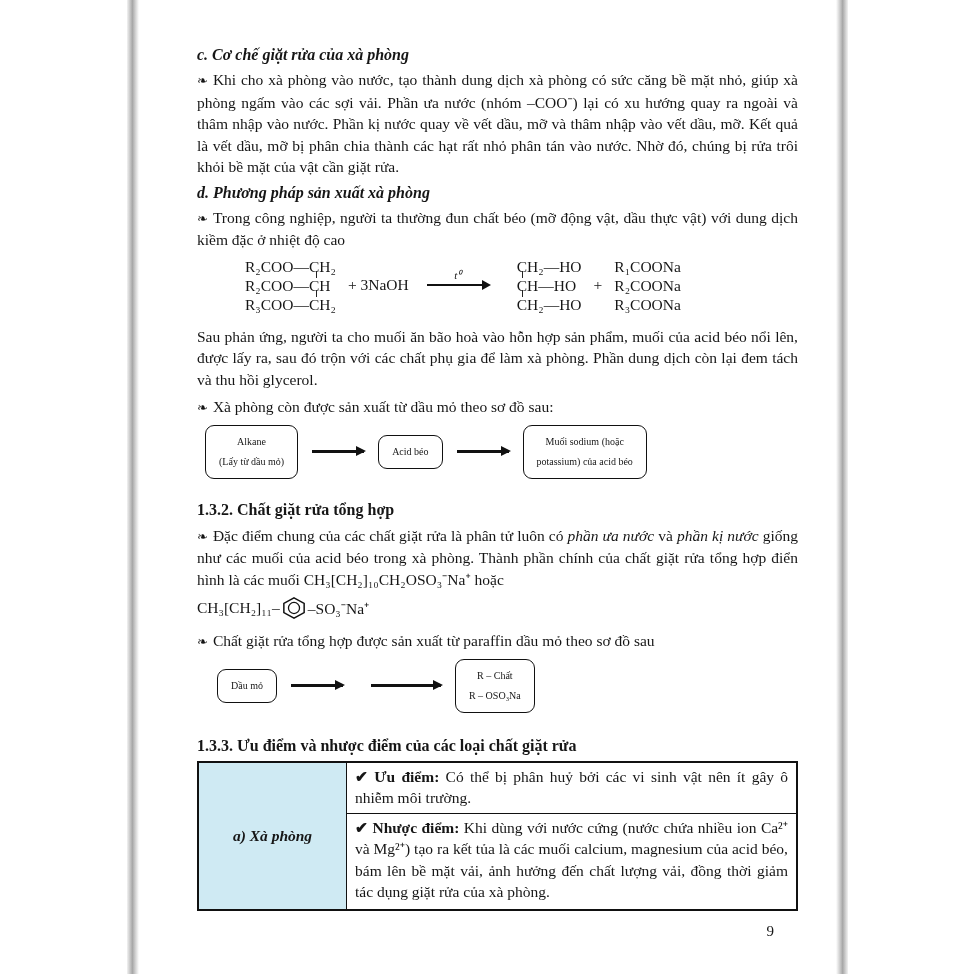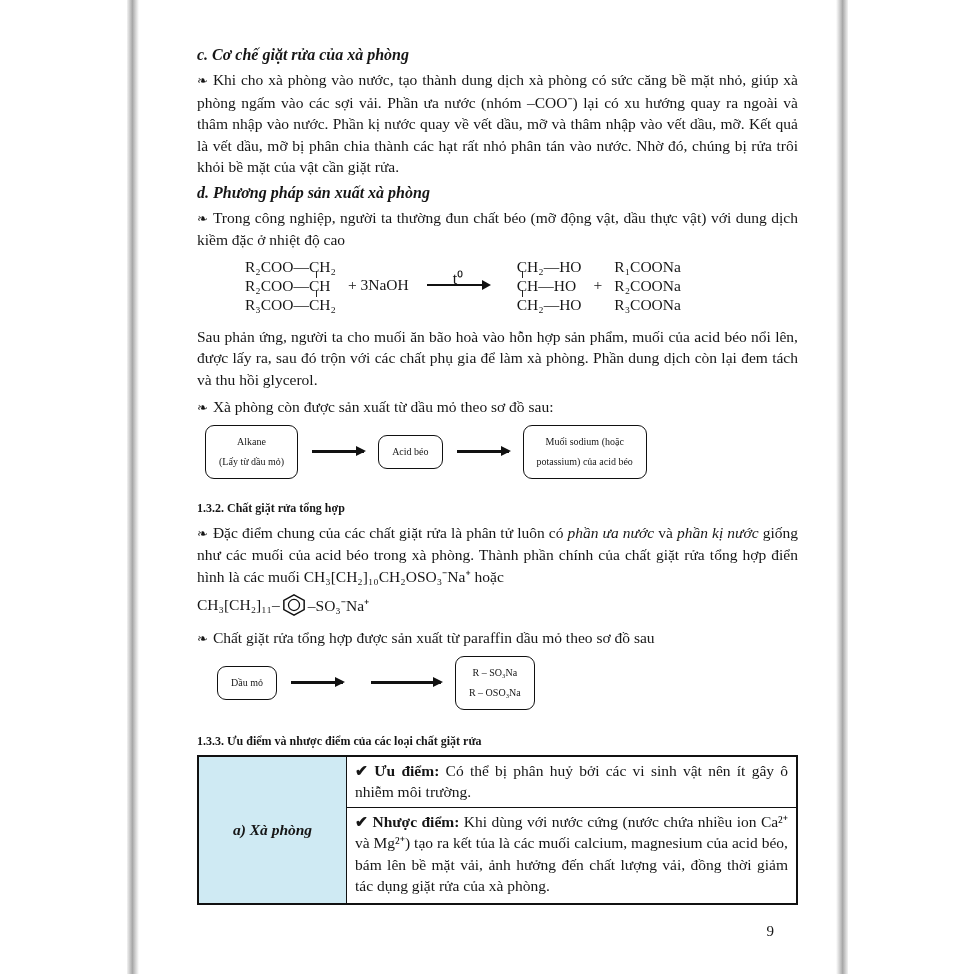--- a/index.html
+++ b/index.html
@@ -6,42 +6,42 @@
   body { font-family:"Liberation Serif", serif; color:#161616; position:relative; overflow:hidden; }
 
   .edge { position:absolute; top:0; height:100%; width:12px; z-index:1; }
   .edge-left  { left:127px; background:linear-gradient(to right, #f2f2f2, #a7a7a7 45%, #d9d9d9 75%, #ffffff); }
   .edge-right { left:836px; background:linear-gradient(to left,  #f2f2f2, #a7a7a7 45%, #d9d9d9 75%, #ffffff); }
 
   .page { position:absolute; left:139px; top:0; width:697px; height:974px; background:#fff;
           box-sizing:border-box; padding:46px 38px 0 58px; z-index:2; }
 
   .heading-italic { font-weight:bold; font-style:italic; font-size:16px; margin:0 0 5px 0; }
-  .heading-bold   { font-weight:bold; font-size:12px; margin:0 0 6px 0; }
+  .heading-bold   { font-weight:bold; font-size:16px; margin:0 0 6px 0; }
   .para { font-size:15.5px; line-height:21.5px; text-align:justify; margin:0 0 6px 0; }
   .para em { font-style:italic; }
   .bullet { font-size:13px; margin-right:5px; }
 
   
   .equation { display:flex; align-items:center; margin:4px 0 12px 48px; font-size:15.5px; }
   .struct { position:relative; line-height:19px; }
   .sline { white-space:pre; }
   .bond { position:absolute; width:1.4px; background:#222; height:6.5px; }
   .bond-a { top:14.5px; } .bond-b { top:33.5px; }
   .struct-left  .bond { left:71px; }
   .struct-mid   .bond { left:5px; }
   .struct-mid { margin-left:20px; }
   .reagent { margin:0 10px 0 12px; white-space:pre; }
   .plus-sign { margin:0 12px; }
 
   .rxn-arrow { position:relative; width:62px; height:1.8px; background:#111; margin:0 8px; flex:0 0 auto; }
   .rxn-arrow::after { content:""; position:absolute; right:-2px; top:-4.2px;
       border-left:9px solid #111; border-top:5px solid transparent; border-bottom:5px solid transparent; }
   .rxn-arrow .arrow-label { position:absolute; top:-17px; left:50%; transform:translateX(-50%);
-      font-size:16px; background:transparent; }
+      font-size:11px; font-style:italic; background:transparent; }
 
   
   .flow { display:flex; align-items:center; font-size:10px; }
   .flow-1 { margin:2px 0 22px 8px; }
   .flow-2 { margin:2px 0 24px 20px; }
   .flow-box { border:1.7px solid #111; border-radius:9px; padding:6px 13px; text-align:center; line-height:20px; }
   .flow-arrow { position:relative; width:52px; height:2.2px; background:#111; margin:0 14px; flex:0 0 auto; }
   .flow-arrow::after { content:""; position:absolute; right:-2px; top:-4.6px;
       border-left:10px solid #111; border-top:5.5px solid transparent; border-bottom:5.5px solid transparent; }
   .flow-arrow.long { width:70px; }
@@ -140,21 +140,21 @@
 
   <p class="para"><span class="bullet">❧</span><span>Chất giặt rửa tổng hợp được sản xuất từ paraffin dầu mỏ theo sơ đồ sau</span></p>
 
   <div class="flow flow-2">
     <div class="flow-box">
       <div>Dầu mỏ</div>
     </div>
     <div class="flow-arrow"></div>
     <div class="flow-arrow long"></div>
     <div class="flow-box">
-      <div>R – SO₃Na</div>
+      <div>R – Chất</div>
       <div>R – OSO₃Na</div>
     </div>
   </div>
 
   <h3 class="heading-bold">1.3.3. Ưu điểm và nhược điểm của các loại chất giặt rửa</h3>
 
   <div class="cmp-table">
     <div class="cell cell-label">a) Xà phòng</div>
     <div class="cell cell-adv"><span class="check">✔</span> <b>Ưu điểm:</b><span> Có thể bị phân huỷ bởi các vi sinh vật nên ít gây ô nhiễm môi trường.</span></div>
     <div class="cell cell-dis"><span class="check">✔</span> <b>Nhược điểm:</b><span> Khi dùng với nước cứng (nước chứa nhiều ion Ca²⁺ và Mg²⁺) tạo ra kết tủa là các muối calcium, magnesium của acid béo, bám lên bề mặt vải, ảnh hưởng đến chất lượng vải, đồng thời giảm tác dụng giặt rửa của xà phòng.</span></div>

